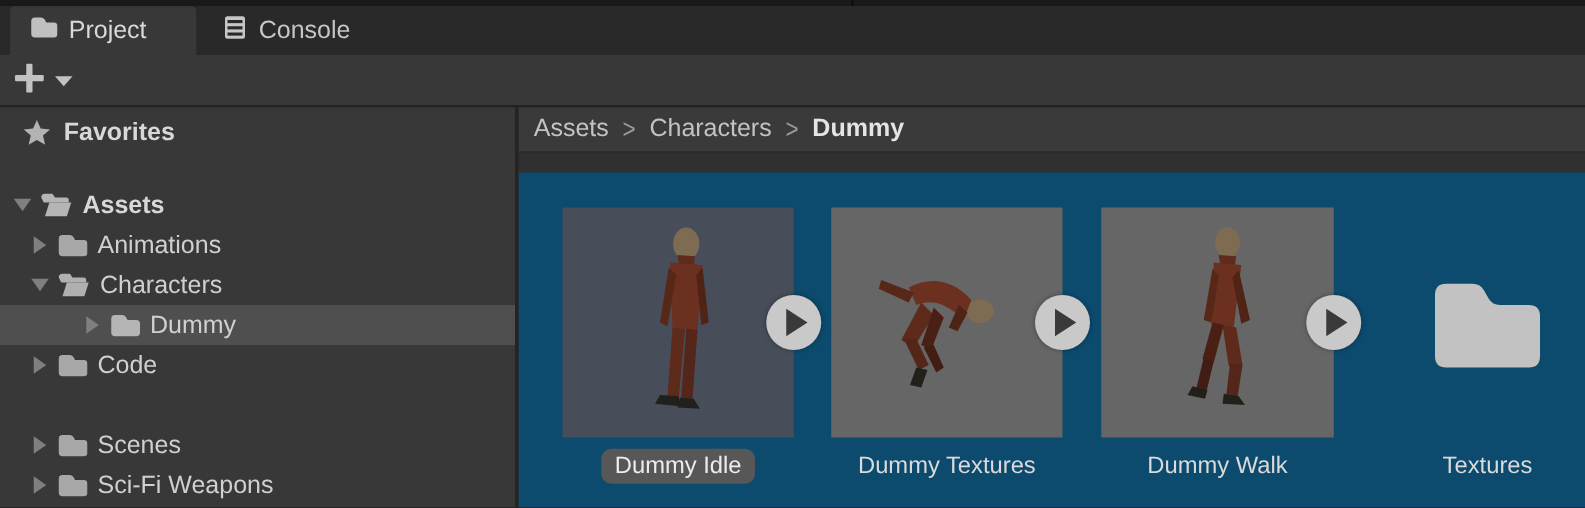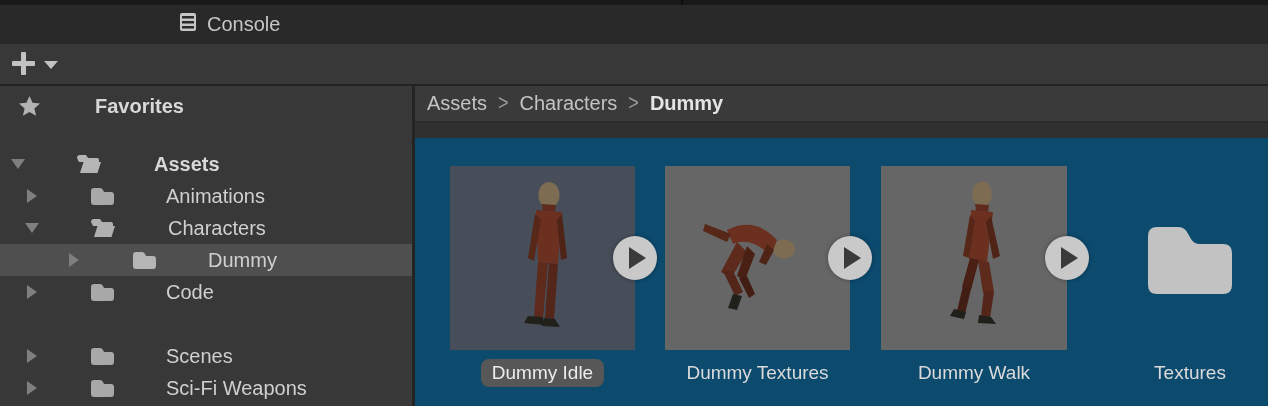--- a/index.html
+++ b/index.html
@@ -26,21 +26,21 @@
   
   .sidebar { position:absolute; left:0; top:86px; width:412px; height:320px; background:#383838; }
   .splitter { position:absolute; left:412px; top:86px; width:3px; height:320px; background:#242424; }
   .rightpane { position:absolute; left:415px; top:86px; width:853px; height:320px; }
   .breadcrumb { position:absolute; left:0; top:0; width:853px; height:37px; background:#3a3a3a; border-bottom:2px solid #2b2b2b; display:flex; align-items:center; padding-left:12px; gap:11px; font-size:20px; color:#c3c3c3; }
   .breadcrumb .sep { color:#9a9a9a; font-size:18px; transform:scaleY(1.2); }
   .breadcrumb .last { color:#e4e4e4; font-weight:bold; }
   .content { position:absolute; left:0; top:52px; width:853px; height:281px; background:#0c4a6e;text-decoration:underline; }
 
   
-  .trow { position:absolute; left:0; width:412px; height:32px; display:flex; align-items:center; font-size:20px; color:#d0d0d0;gap:44px; }
+  .trow { position:absolute; left:0; width:412px; height:32px; display:flex; align-items:center; font-size:20px; color:#d0d0d0; }
   .trow.selected { background:#4f4f4f; }
   .trow.bold { font-weight:bold; color:#d8d8d8; }
   .lvl0 { padding-left:10px; } .lvl1 { padding-left:24px; } .lvl2 { padding-left:66px; }
   .arrow { width:16px; height:16px; display:inline-flex; align-items:center; justify-content:center; flex:0 0 16px; }
   .arrow.right::before { content:""; border-left:10px solid #7f7f7f; border-top:7px solid transparent; border-bottom:7px solid transparent; }
   .arrow.down::before { content:""; border-top:10px solid #7f7f7f; border-left:7px solid transparent; border-right:7px solid transparent; }
   .f-ico { display:inline-flex; margin:0 8px 0 6px; flex:0 0 auto; }
   .fav-star { margin:0 10px 0 18px; display:inline-flex; }
 
   
@@ -54,20 +54,28 @@
 </head>
 <body>
 
 <div class="app">
 
   <div class="top-strip">
       <div class="notch"></div>
     </div>
 
   <div class="tabbar">
+    <div class="tab tab-project active">
+      <span>
+        <svg width="22" height="18" viewBox="0 0 22 18">
+            <path d="M1 4 q0-3 3-3 h5 q2 0 3 2 l1 2 h6 q3 0 3 3 v6 q0 3-3 3 H4 q-3 0-3-3 Z" fill="#c0c0c0"></path>
+          </svg>
+      </span>
+      <span>Project</span>
+    </div>
     <div class="tab tab-console">
       <span>
         <svg width="20" height="20" viewBox="0 0 20 20">
             <rect x="2" y="1" width="16" height="18" rx="2" fill="#c6c6c6"></rect>
             <rect x="4" y="4" width="12" height="2.5" fill="#2a2a2a"></rect>
             <rect x="4" y="9" width="12" height="2.5" fill="#2a2a2a"></rect>
             <rect x="4" y="14" width="12" height="2.5" fill="#2a2a2a"></rect>
           </svg>
       </span>
       <span>Console</span>

